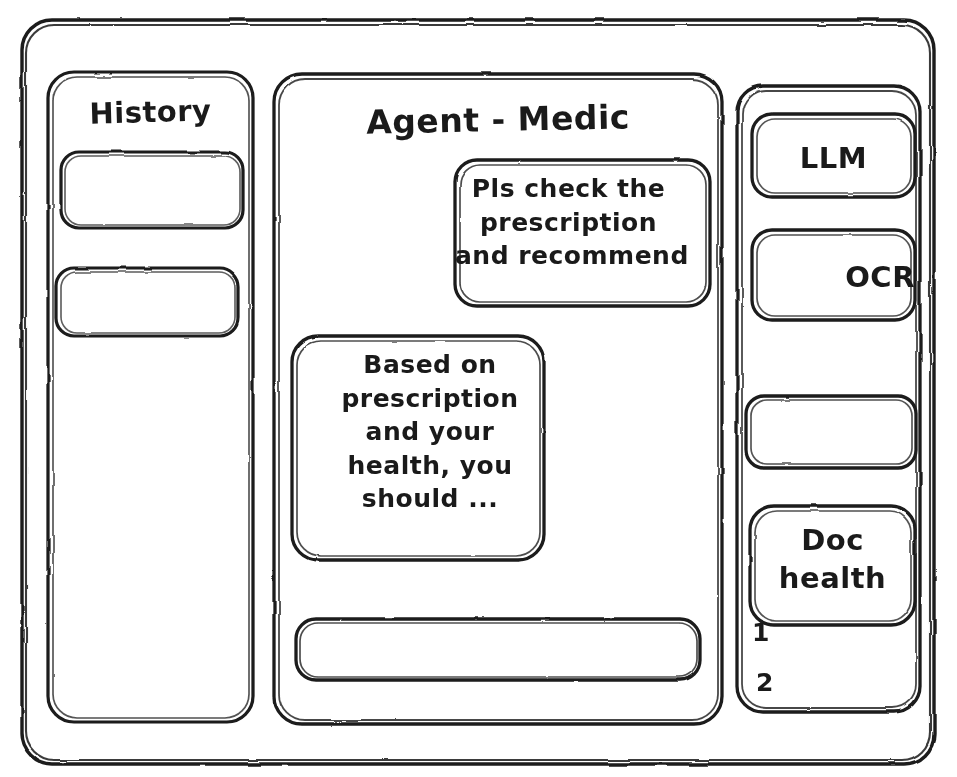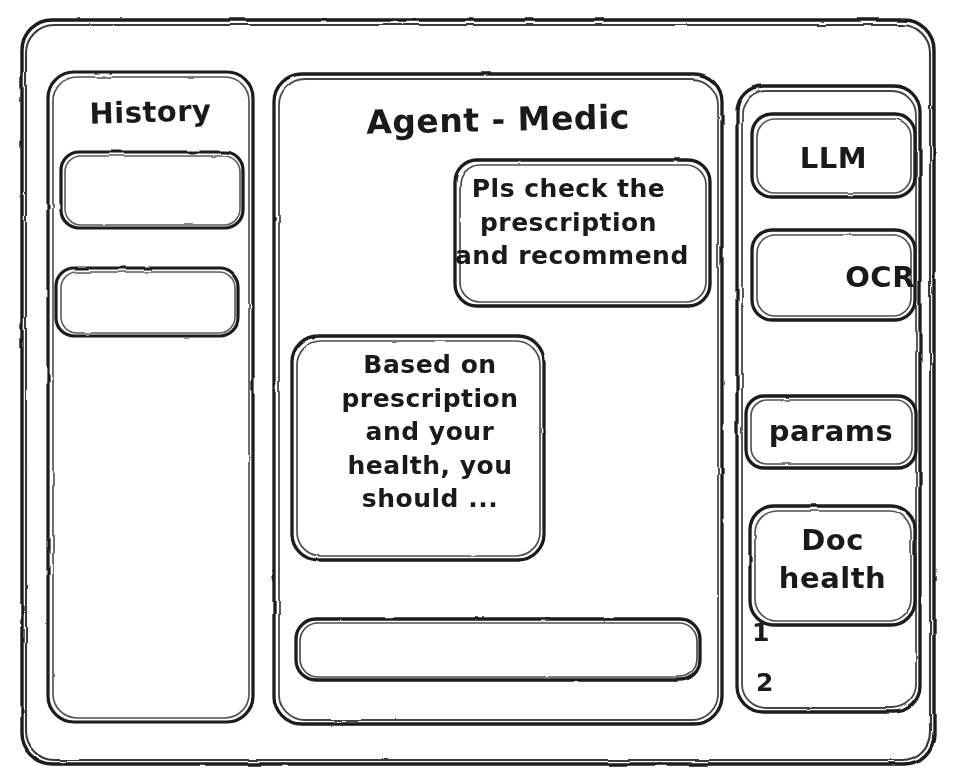--- a/index.html
+++ b/index.html
@@ -168,21 +168,20 @@
 and your
 health, you
 should ...</div>
 
   <div class="hit" style="left:296px; top:619px; width:404px; height:61px; cursor:text;" title=""></div>
 
   <div class="lbl tool-text" style="left:752px; top:141px; width:163px;">LLM</div>
 
   <div class="lbl tool-text" style="left:752px; top:260px; width:163px;text-align:right;">OCR</div>
 
-  <div class="lbl tool-text" style="left:746px; top:414px; width:170px;">params</div>
 
   <div class="lbl" id="doc-source-text" style="left:750px; top:522px; width:165px;">Doc
 health</div>
 
   <div class="lbl source-num" style="left:752px; top:618px; width:40px; text-align:left;">1</div>
 
   <div class="lbl source-num" style="left:756px; top:668px; width:40px; text-align:left;">2</div>
 
 </div>
 

